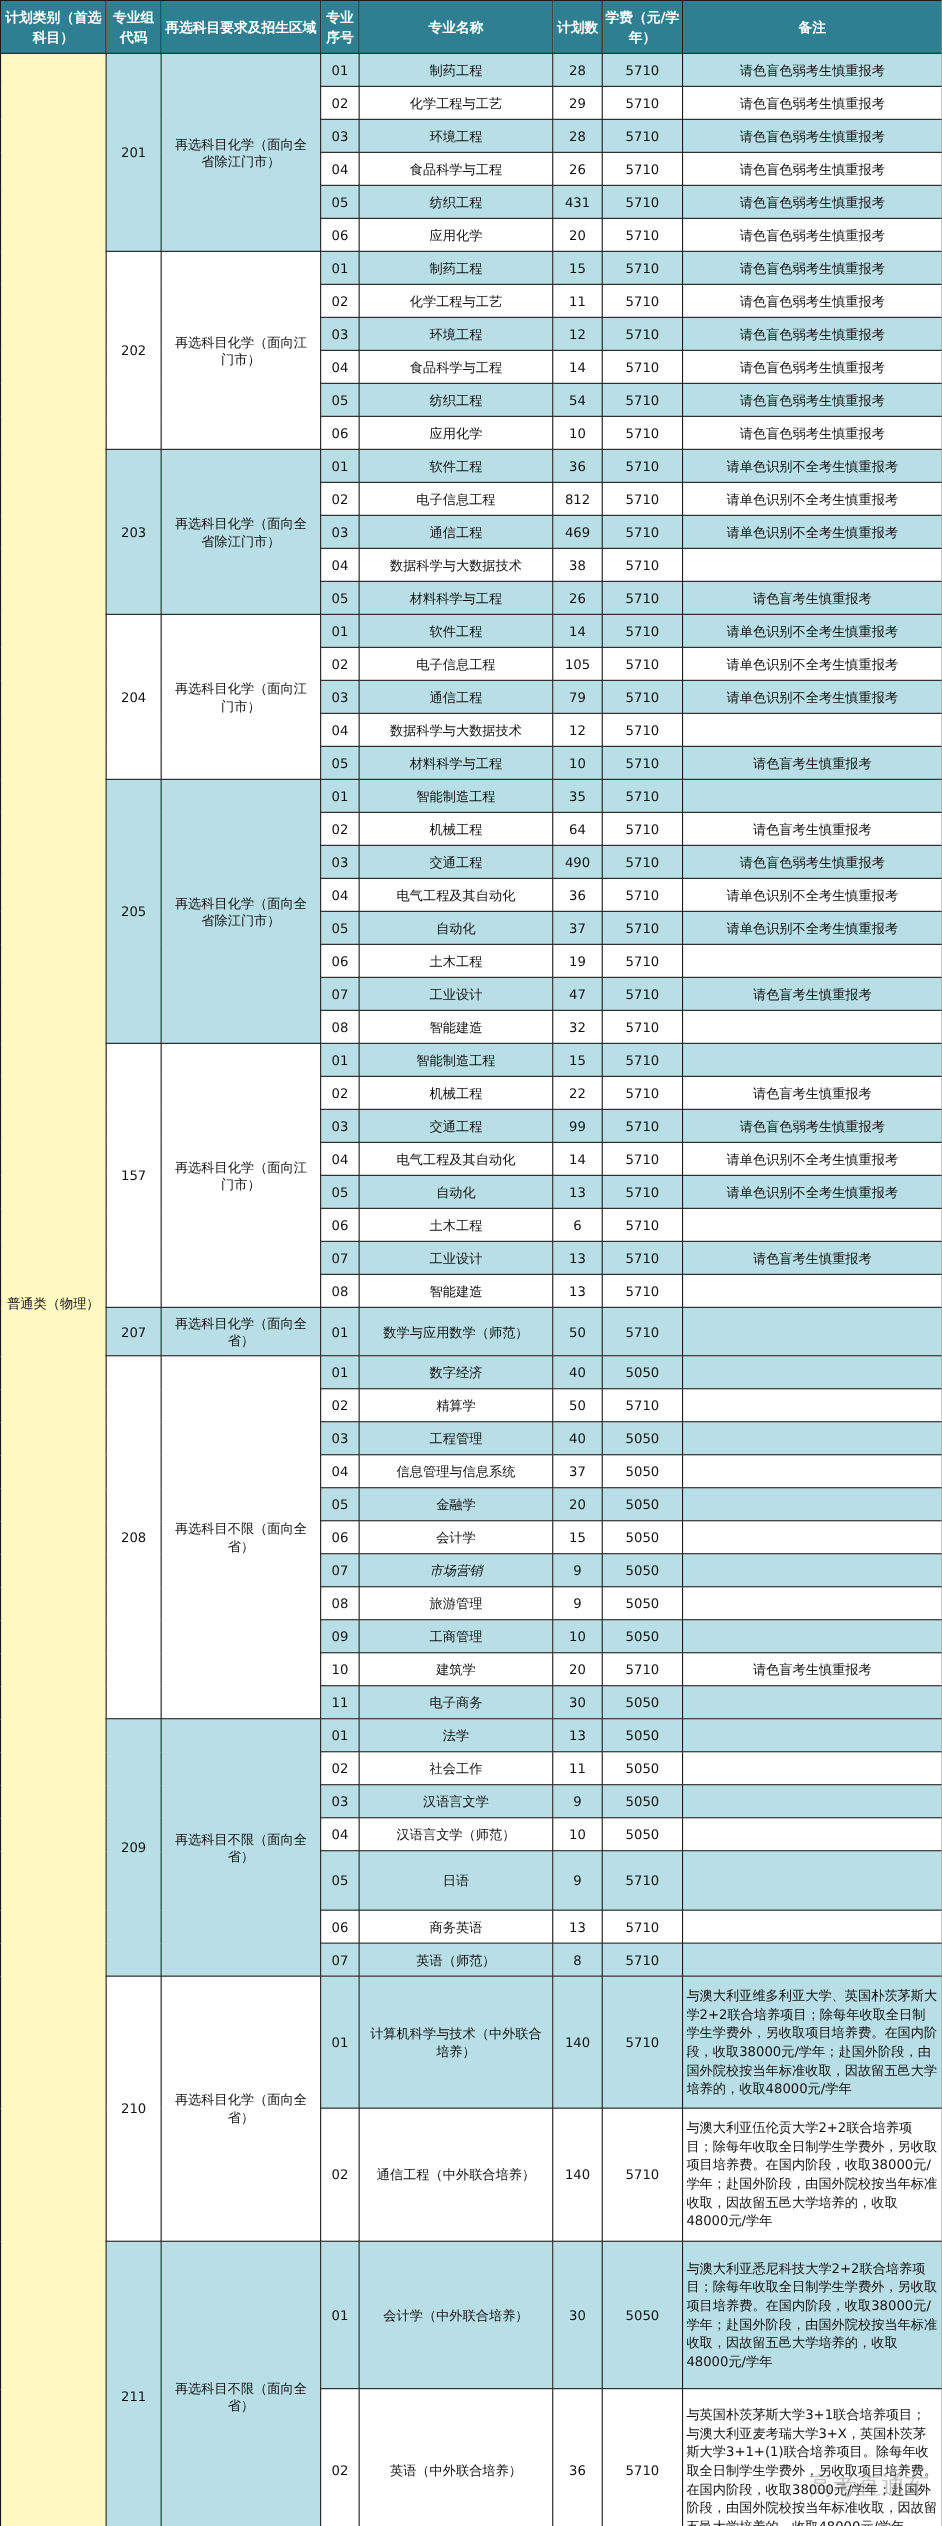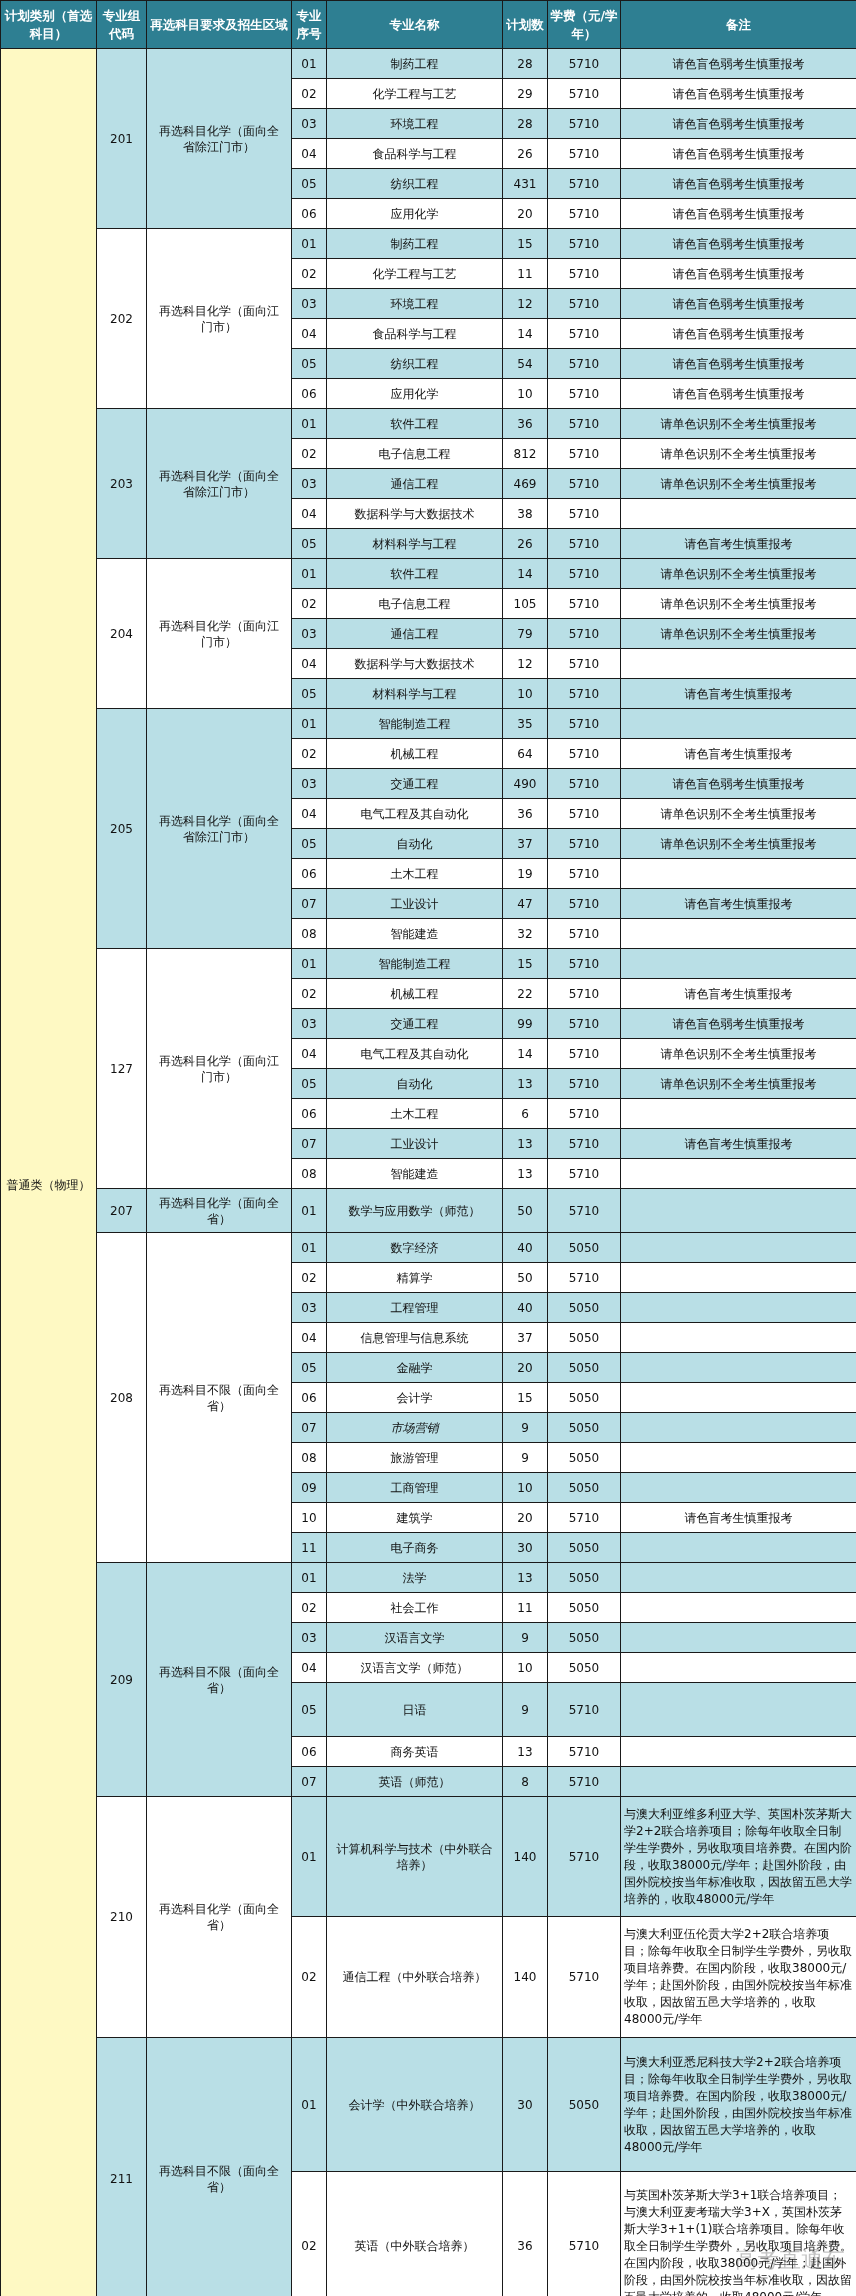--- a/index.html
+++ b/index.html
@@ -256,21 +256,21 @@
         <td class="blue">请色盲考生慎重报考</td>
       </tr>
       <tr class="std">
         <td class="white">08</td>
         <td class="white" style="padding: 0px 4px;">智能建造</td>
         <td class="white">32</td>
         <td class="white">5710</td>
         <td class="white"></td>
       </tr>
       <tr class="std">
-        <td rowspan="8" class="white">127</td>
+        <td rowspan="8" class="white">157</td>
         <td rowspan="8" class="white" style="padding: 0px 8px;">再选科目化学（面向江门市）</td>
         <td class="blue">01</td>
         <td class="blue" style="padding: 0px 4px;">智能制造工程</td>
         <td class="blue">15</td>
         <td class="blue">5710</td>
         <td class="blue"></td>
       </tr>
       <tr class="std">
         <td class="white">02</td>
         <td class="white" style="padding: 0px 4px;">机械工程</td>

